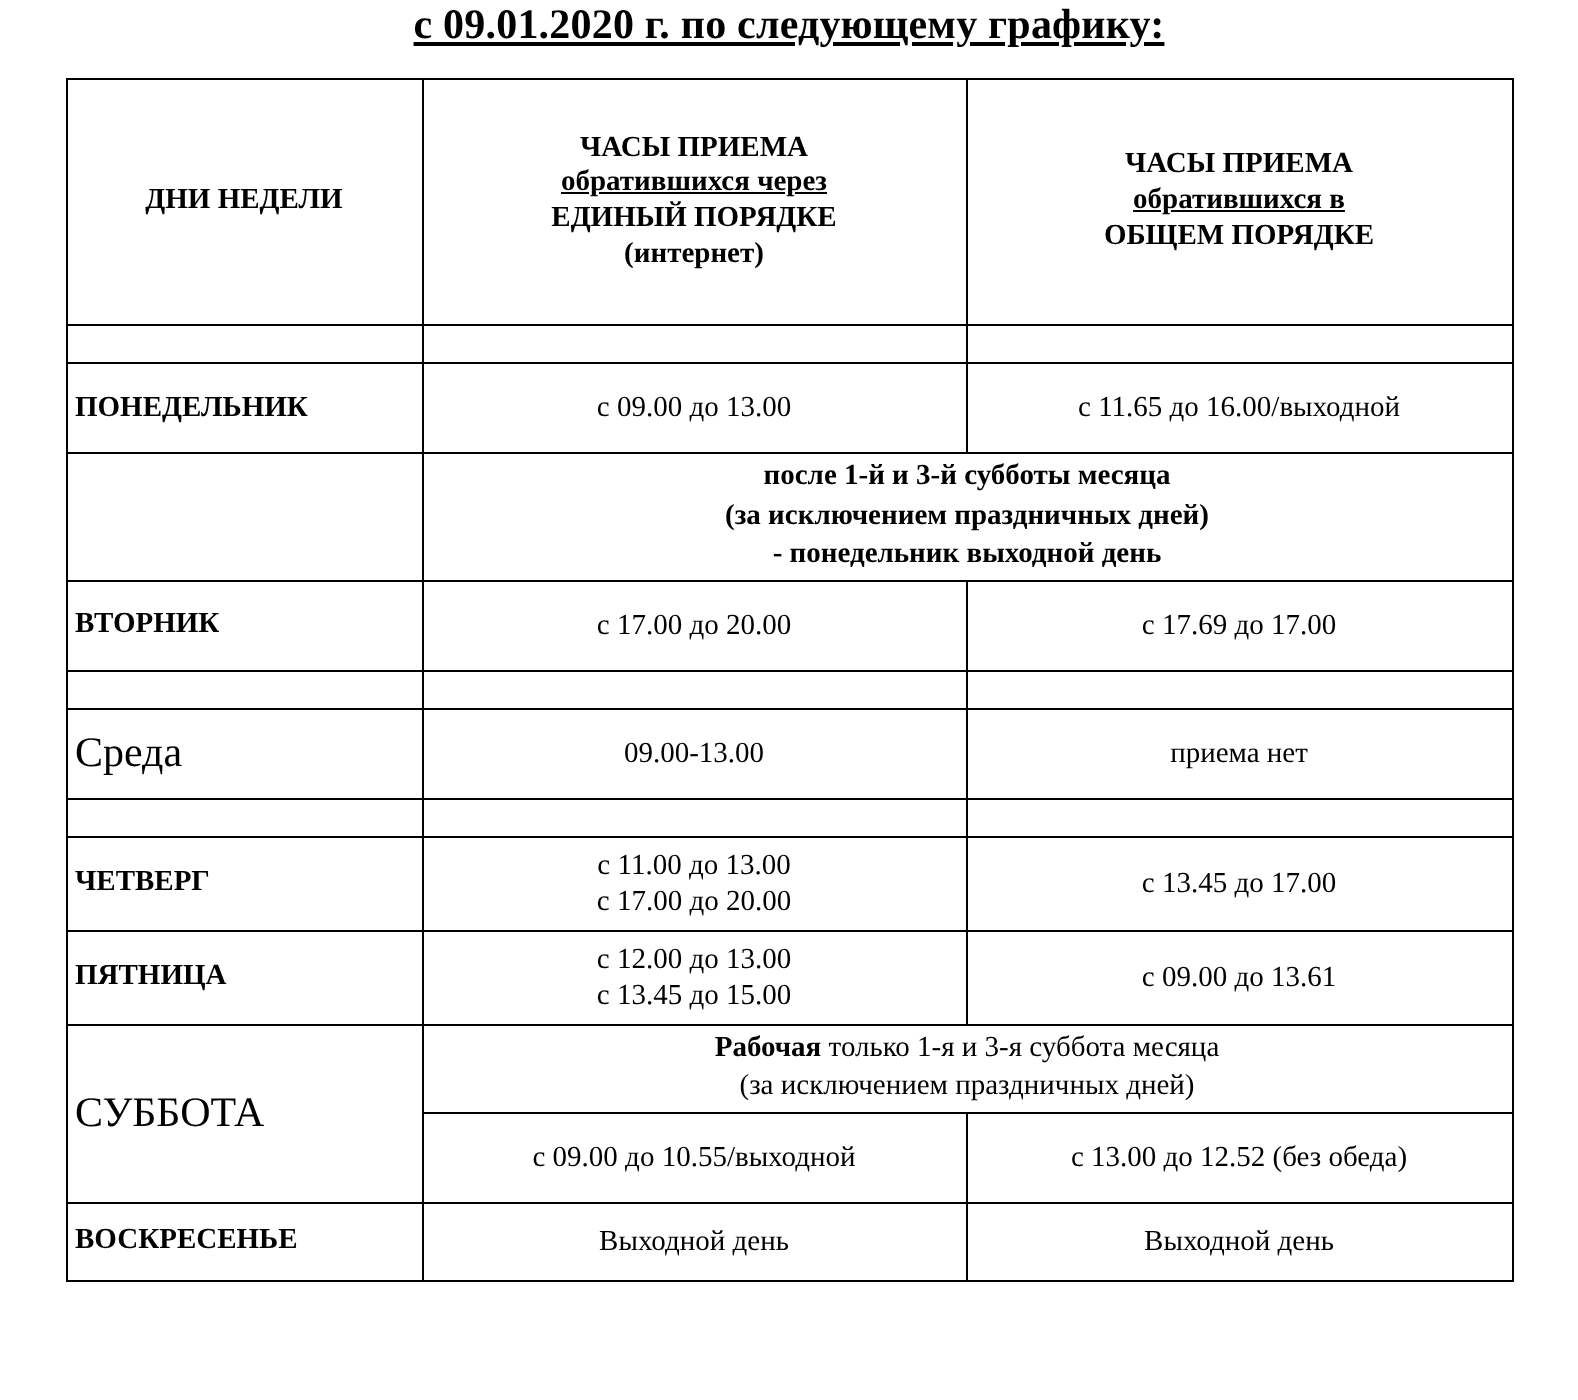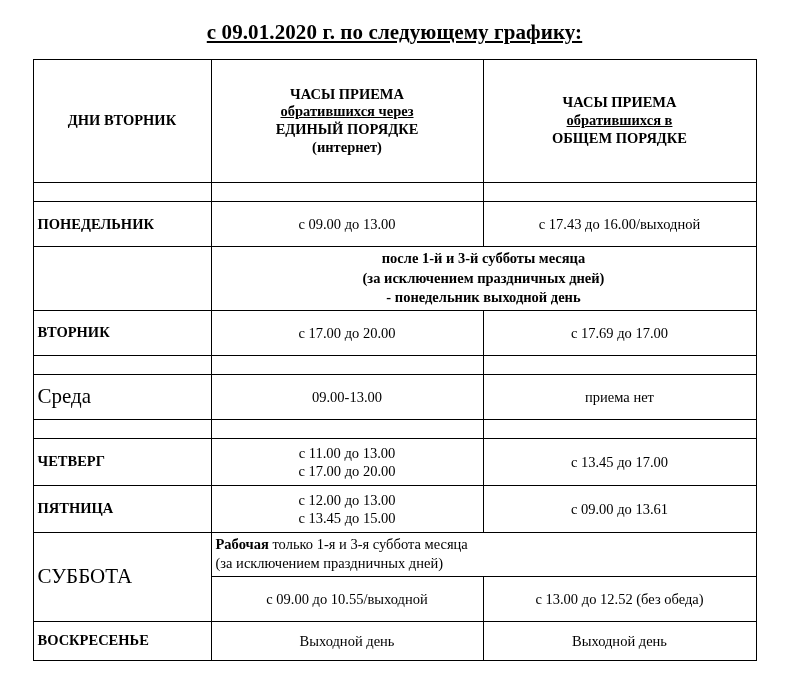--- a/index.html
+++ b/index.html
@@ -18,21 +18,20 @@
     position: relative;
     width: 789px;
     height: 700px;
     box-sizing: border-box;
   }
   .doc-title {
     text-align: center;
     font-size: 21px;
     font-weight: bold;
     text-decoration: underline;
-    padding-top: 20px;
     padding-bottom: 14px;
     letter-spacing: 0.1px;
   }
   table.schedule {
     border-collapse: collapse;
     width: 723px;
     margin: 0 auto;
     table-layout: fixed;
   }
   table.schedule td {
@@ -75,21 +74,21 @@
   }
   .note {
     text-align: center;
     font-weight: bold;
     font-size: 14px;
     line-height: 1.35;
     padding: 3px 4px 4px 4px;
     margin-left: 38px;
   }
   .note-sat {
-    text-align: left;
+    text-align: center;
     font-size: 14px;
     line-height: 1.35;
     padding: 3px 4px 4px 4px;
     font-weight: normal;
     margin-top: 16px;
   }
   .note-sat b { font-weight: bold; }
   .row-tall td { height: 40px; }
   .row-mid td { height: 34px; }
   .row-two td { height: 42px; }
@@ -103,21 +102,21 @@
 
   <table class="schedule">
     <colgroup>
       <col class="c-day">
       <col class="c-portal">
       <col class="c-common">
     </colgroup>
     <tbody>
 
       <tr>
-        <td class="hdr">ДНИ ВТОРНИК</td>
+        <td class="hdr">ДНИ НЕДЕЛИ</td>
         <td class="hdr">
           <div>ЧАСЫ ПРИЕМА</div>
           <div class="u">обратившихся через</div>
           <div>ЕДИНЫЙ ПОРЯДКЕ</div>
           <div>(интернет)</div>
         </td>
         <td class="hdr">
           <div>ЧАСЫ ПРИЕМА</div>
           <div class="u">обратившихся в</div>
           <div>ОБЩЕМ ПОРЯДКЕ</div>
@@ -126,21 +125,21 @@
 
       <tr class="spacer-row">
         <td></td>
         <td></td>
         <td></td>
       </tr>
 
       <tr class="row-tall">
         <td class="daycell">ПОНЕДЕЛЬНИК</td>
         <td class="valcell">с 09.00 до 13.00</td>
-        <td class="valcell">с 17.43 до 16.00/выходной</td>
+        <td class="valcell">с 11.65 до 16.00/выходной</td>
       </tr>
 
       <tr>
         <td>&nbsp;</td>
         <td class="note" colspan="2">
           <div>после 1-й и 3-й субботы месяца</div>
           <div>(за исключением праздничных дней)</div>
           <div>- понедельник выходной день</div>
         </td>
       </tr>

